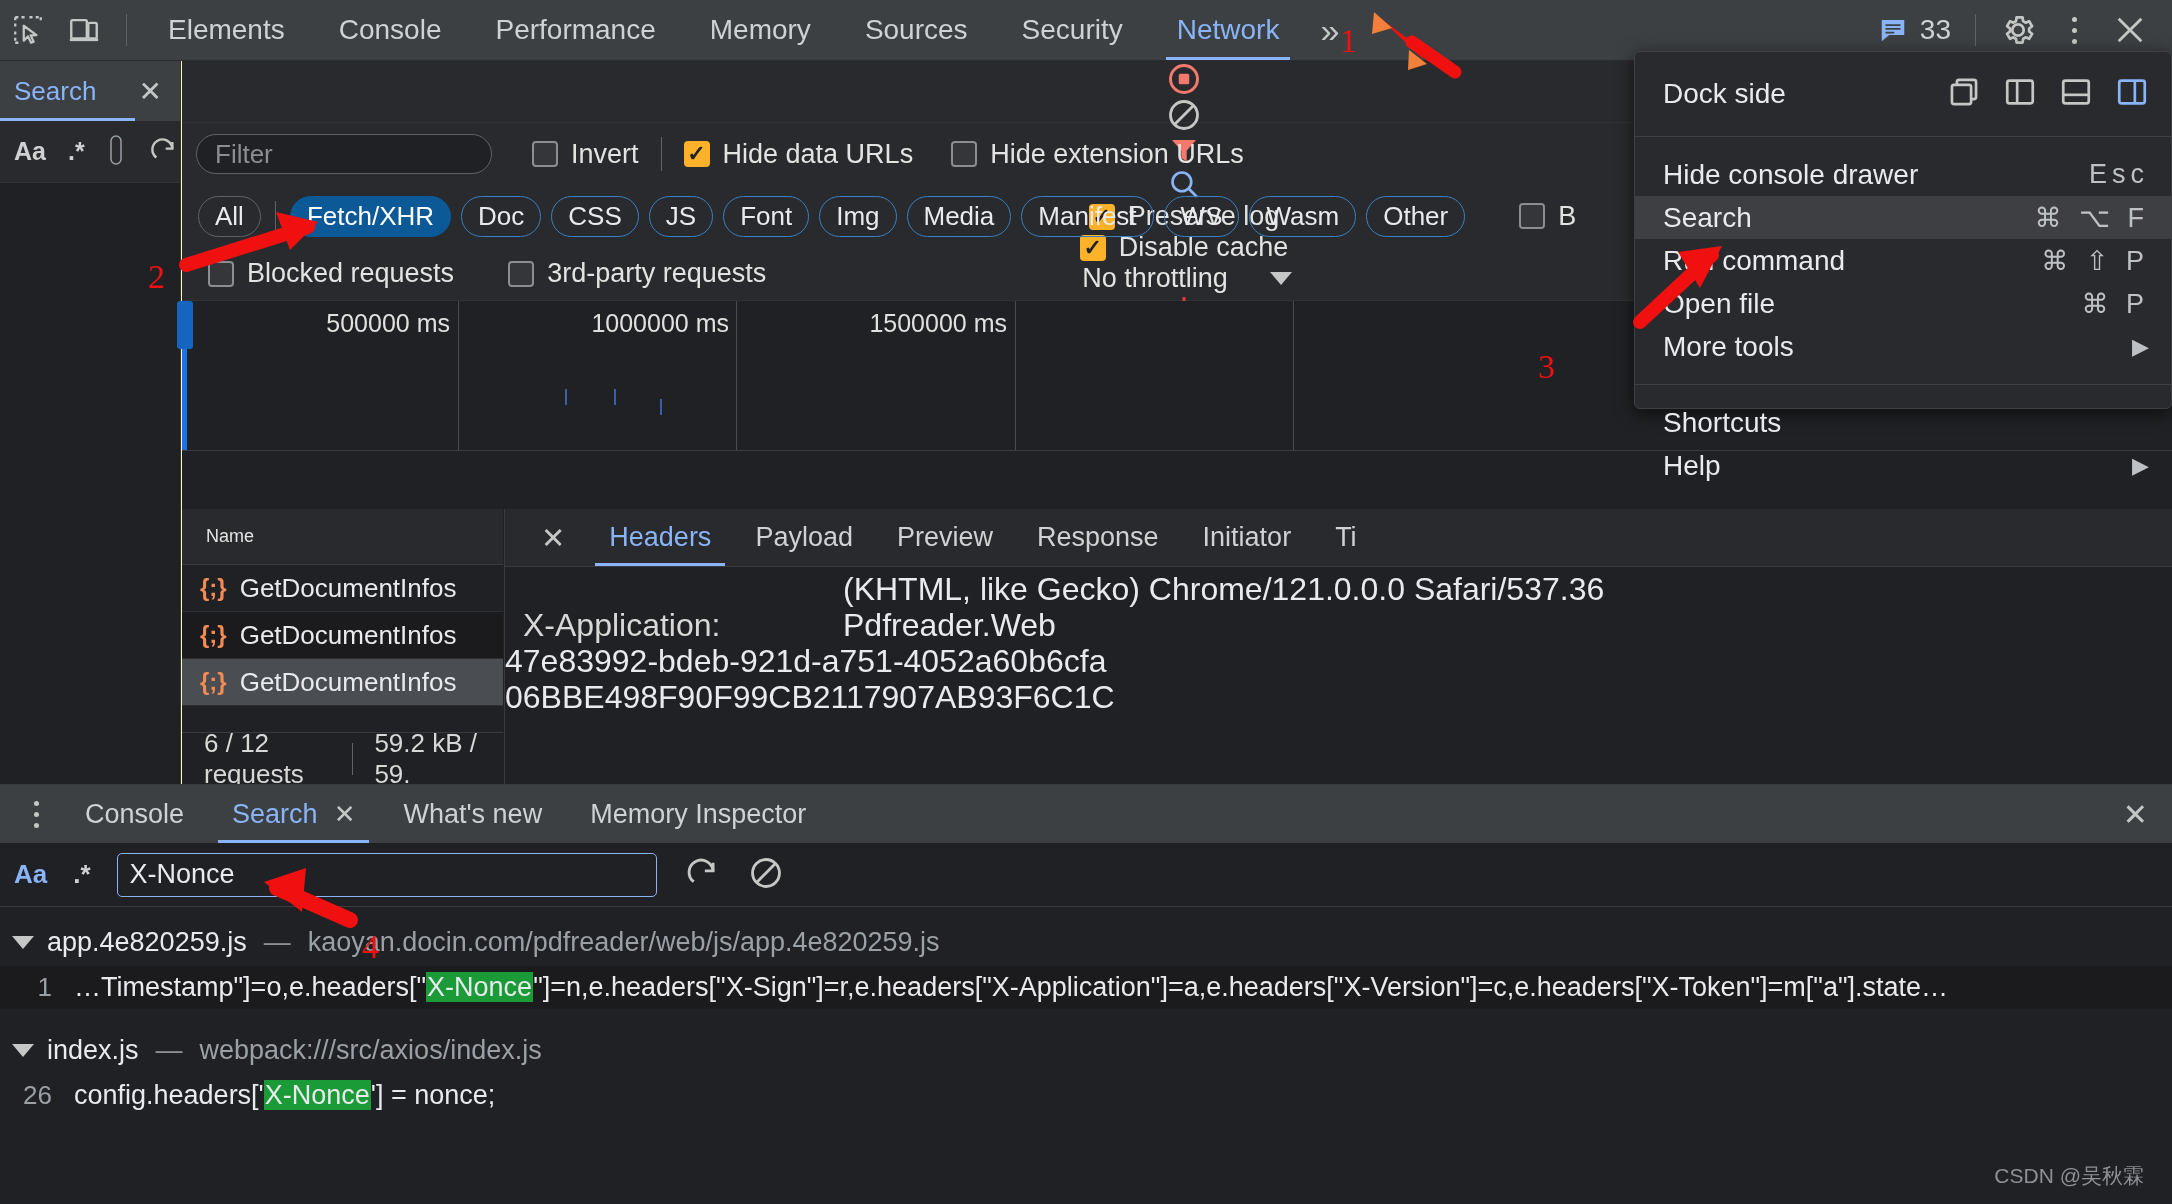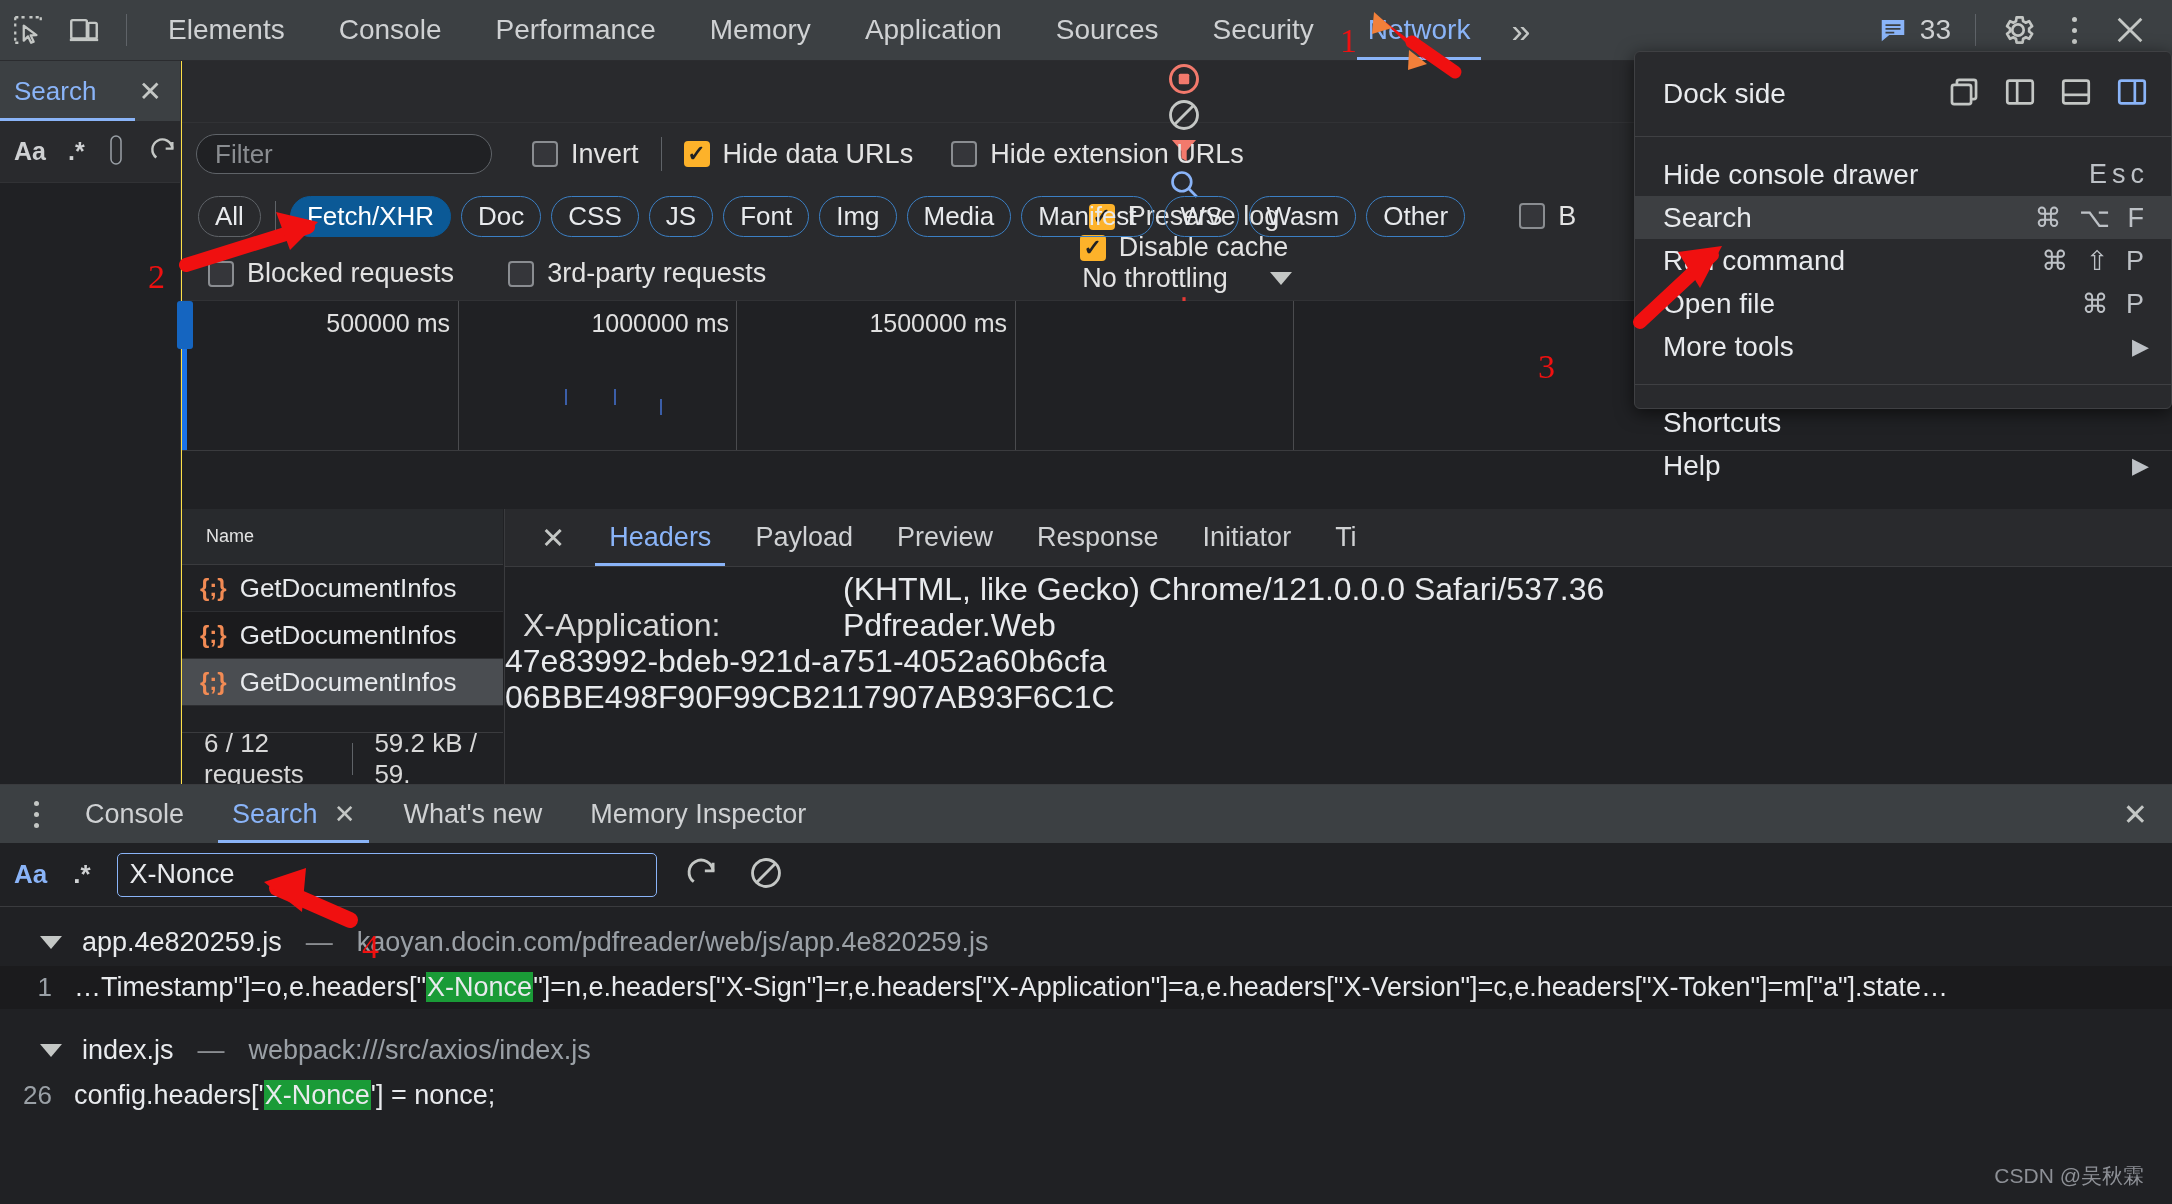--- a/index.html
+++ b/index.html
@@ -3,21 +3,21 @@
 <meta charset="utf-8">
 <style>
   * { box-sizing: border-box; margin: 0; padding: 0; }
   html, body {
     width: 2172px; height: 1204px;
     background: #202124;
     font-family: "Liberation Sans", sans-serif;
     overflow: hidden;
     -webkit-font-smoothing: antialiased;
   }
-  .root { position: relative; width: 2172px; height: 1204px; background: #fde047; }
+  .root { position: relative; width: 2172px; height: 1204px; background: #fef9c3; }
 
   
   .topbar {
     position: absolute; top: 0; left: 0; width: 2172px; height: 61px;
     background: #3c4043;
     display: flex; align-items: center;
     border-bottom: 1px solid #2b2c2f;
   }
   .tb-icon {
     width: 56px; height: 56px;
@@ -220,21 +220,21 @@
   .sb-aa { font-size: 26px; font-weight: bold; color: #8ab4f8; }
   .sb-rx { font-size: 26px; font-weight: bold; color: #cfd1d3; }
   .sb-input {
     width: 540px; height: 44px; border-radius: 5px;
     background: #202124; border: 1px solid #8ab4f8; color: #e8eaed;
     font-size: 27px; padding: 0 12px; font-family: "Liberation Sans", sans-serif; outline: none;
   }
   .sb-ico { color: #c4c7c5; }
 
   .results { padding-top: 12px; font-size: 27px; }
-  .res-file { display: flex; align-items: center; gap: 20px; padding: 8px 0 8px 12px; margin-left: 28px; }
+  .res-file { display: flex; align-items: center; gap: 13px; padding: 8px 0 8px 12px; }
   .tri { width:0;height:0;border-left:11px solid transparent;border-right:11px solid transparent;border-top:13px solid #c4c7c5; }
   .res-name { color: #e8eaed; }
   .res-dash { color: #8a8d91; padding: 0 4px; }
   .res-url { color: #9aa0a6; }
   .res-line { display: flex; align-items: center; background: #1b1b1d; padding: 6px 0; }
   .res-ln { width: 52px; text-align: right; color: #9aa0a6; font-size: 26px; flex: none; }
   .res-code { color: #e8eaed; padding-left: 22px; white-space: nowrap; overflow: hidden; }
   .hl-match { background: #1a9b37; color: #e8eaed; padding: 0 1px; }
   .res-line.plainbg { background: transparent; }
 
@@ -274,23 +274,20 @@
           <span>Elements</span>
         </div>
       <div class="tb-tab">
           <span>Console</span>
         </div>
       <div class="tb-tab">
           <span>Performance</span>
         </div>
       <div class="tb-tab">
           <span>Memory</span>
-        </div>
-      <div class="tb-tab">
-          <span>Application</span>
         </div>
       <div class="tb-tab">
           <span>Sources</span>
         </div>
       <div class="tb-tab">
           <span>Security</span>
         </div>
       <div class="tb-tab active">
           <span>Network</span>
         </div>

